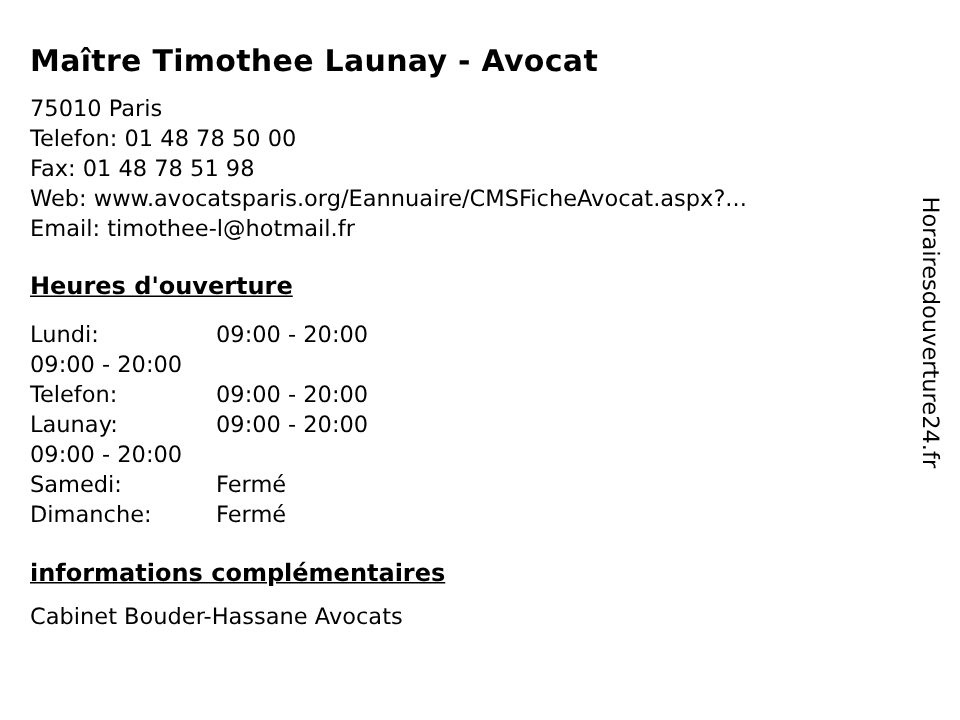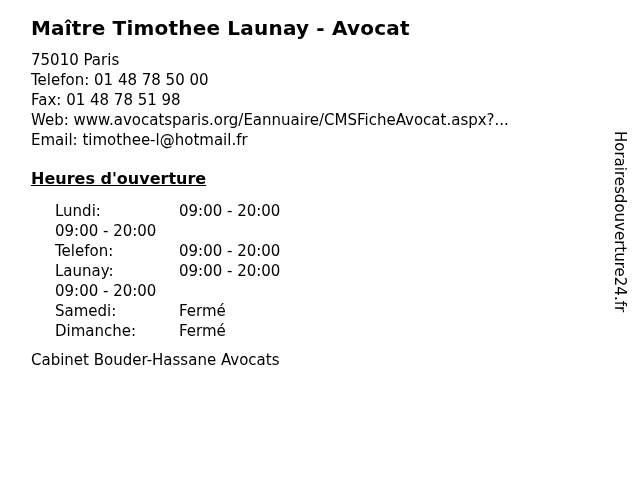--- a/index.html
+++ b/index.html
@@ -11,23 +11,23 @@
     overflow: hidden;
   }
   body {
     font-family: "DejaVu Sans", "Liberation Sans", sans-serif;
     color: #000000;
     position: relative;
   }
   .page {
     position: absolute;
     top: 0;
-    left: 15px;
+    left: 4px;
     width: 600px;
-    padding: 4px 0 0 16px;
+    padding: 16px 0 0 16px;
     box-sizing: border-box;
   }
   .page-title {
     margin: 11px 0 0 0;
     font-size: 20px;
     line-height: 26px;
     font-weight: bold;
     letter-spacing: 0.2px;
   }
   .contact-block {
@@ -42,21 +42,20 @@
     margin: 18px 0 0 0;
     font-size: 16px;
     line-height: 21px;
     font-weight: bold;
     text-decoration: underline;
   }
   .hours-table {
     margin-top: 12px;
     font-size: 15px;
     line-height: 20px;
-    margin-left: 24px;
   }
   .hours-row {
     display: flex;
     flex-direction: row;
   }
   .hours-day {
     width: 124px;
     flex: 0 0 124px;
   }
   .hours-value {
@@ -118,18 +117,19 @@
     <div class="hours-row">
       <span class="hours-day">Samedi:</span>
       <span class="hours-value">Fermé</span>
     </div>
     <div class="hours-row">
       <span class="hours-day">Dimanche:</span>
       <span class="hours-value">Fermé</span>
     </div>
   </div>
 
+  <h2 class="section-title">informations complémentaires</h2>
 
   <div class="info-text">Cabinet Bouder-Hassane Avocats</div>
 
 </div>
 
 <div class="watermark">Horairesdouverture24.fr</div>
 
 </body></html>

